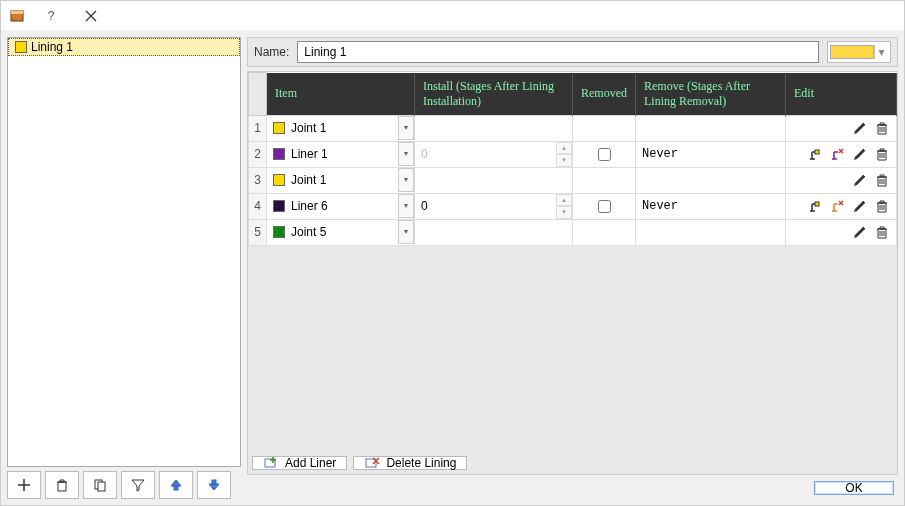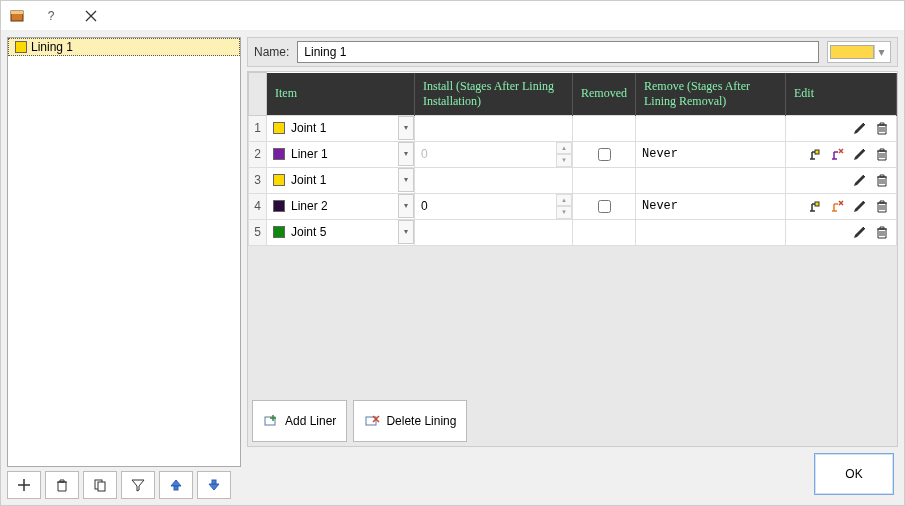--- a/index.html
+++ b/index.html
@@ -37,21 +37,21 @@
 .split-cell{display:flex;height:100%;}
 .split-cell .main{flex:1;display:flex;align-items:center;padding:0 6px;color:#999;}
 .split-cell .spinner{width:16px;display:flex;flex-direction:column;}
 .split-cell .spinner div{flex:1;border:1px solid #ddd;background:#f8f8f8;font-size:7px;display:flex;align-items:center;justify-content:center;color:#999;cursor:pointer;}
 .chk{display:flex;align-items:center;justify-content:center;}
 .chk input{width:13px;height:13px;}
 .txt{padding:0 6px;font-family:Liberation Mono, monospace;}
 .edit-icons{display:flex;gap:6px;justify-content:flex-end;padding:0 6px;}
 .ico{width:16px;height:16px;cursor:pointer;}
 .row-btns{display:flex;gap:6px;padding:4px;}
-.btn{border:1px solid #bbb;background:#fff;height:42px;padding:0 10px;display:flex;align-items:center;gap:6px;cursor:pointer;}
+.btn{border:1px solid #bbb;background:#fff;height:14px;padding:0 10px;display:flex;align-items:center;gap:6px;cursor:pointer;}
 .footer{display:flex;justify-content:flex-end;padding:2px 4px 4px 4px;}
 .footer .btn{width:80px;justify-content:center;}
 .footer .btn.primary{border:1px solid #7fa8d9;box-shadow:0 0 0 1px #cce2ff inset;}
 </style>
 </head>
 <body>
 
 <div class="window">
   <div class="titlebar">
     <svg class="app-icon" viewBox="0 0 16 16">
@@ -246,21 +246,21 @@
                       </svg>
                     </div>
                   </td>
                 </tr>
                 <tr>
                   <td class="rownum">4</td>
                   <td>
                     <div style="display:flex;height:100%">
                       <div class="cell-item" style="flex:1">
                         <span class="swatch" style="background:#2a0a3a"></span>
-                        <span>Liner 2</span>
+                        <span>Liner 6</span>
                       </div>
                       <div class="ddbtn">▾</div>
                     </div>
                   </td>
                   <td>
                     <div class="split-cell">
                       <div class="main" style="color:#000">0</div>
                       <div class="spinner">
                         <div>▴</div>
                         <div>▾</div>

